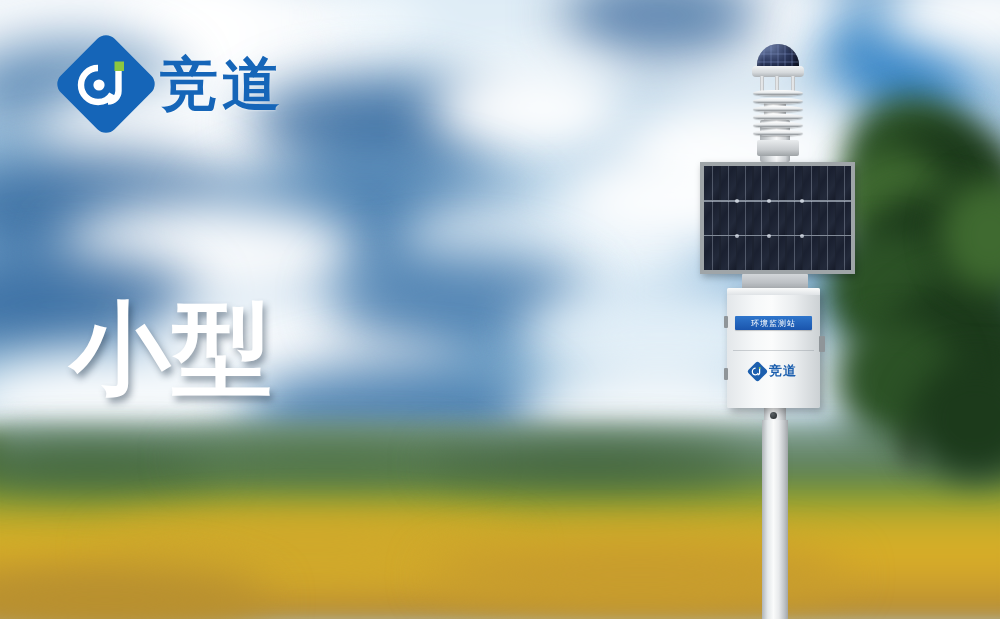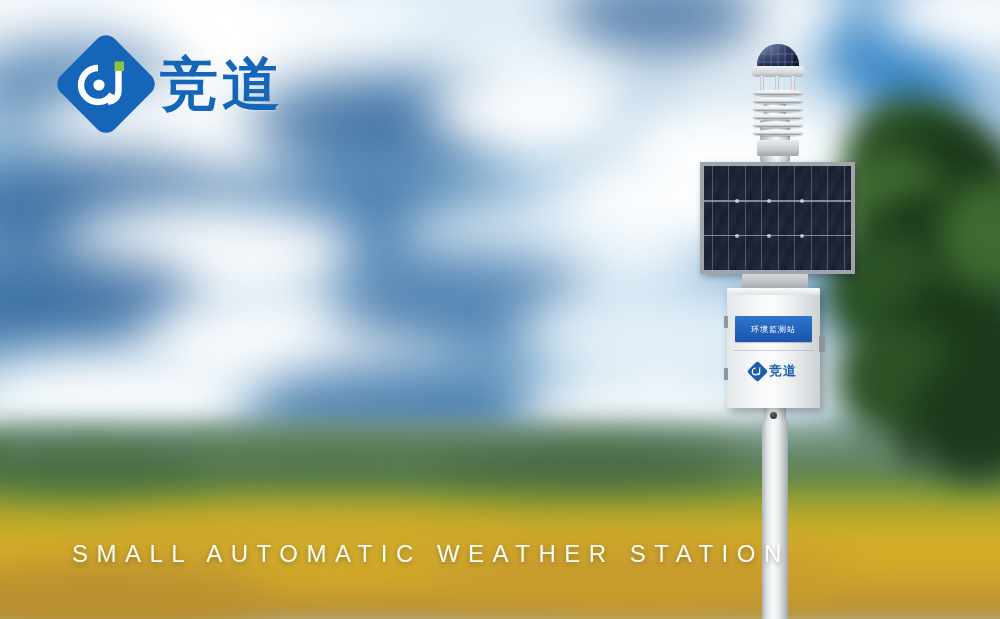--- a/index.html
+++ b/index.html
@@ -201,21 +201,21 @@
     background:linear-gradient(to right,#e3e7ea 0%,#f6f8f9 30%,#fbfcfc 48%,#eaedef 72%,#ccd1d4 100%);
     box-shadow:3px 4px 9px rgba(0,0,0,0.3);
     border-radius:2px;
   }
   .box-lid{
     position:absolute; left:0; right:0; top:0; height:7px;
     background:linear-gradient(to bottom,#fafbfb,#dfe3e6);
     border-radius:2px 2px 0 0;
   }
   .box-label{
-    position:absolute; left:8px; top:28px; width:77px; height:26px;
+    position:absolute; left:8px; top:28px; width:77px; height:14px;
     background:linear-gradient(to bottom,#2f76cc,#1a55ad);
     color:#fff; font-size:8px; letter-spacing:1px;
     display:flex; align-items:center; justify-content:center;
     font-family:"DejaVu Sans","Liberation Sans",sans-serif;
     border-radius:1px;
     box-shadow:0 1px 1px rgba(0,0,0,0.2);
   }
   .box-brand{
     position:absolute; left:0; right:0; top:74px;
     display:flex; align-items:center; justify-content:center; gap:4px;
@@ -416,17 +416,17 @@
         <path d="M30 22 A16 16 0 1 0 30 56 A16 16 0 0 0 44 48" fill="none" stroke="#ffffff" stroke-width="6.4" stroke-linecap="butt"></path>
         <path d="M50.5 21 L50.5 45 A10.5 10.5 0 0 1 40 55.5" fill="none" stroke="#ffffff" stroke-width="6.4" stroke-linecap="butt"></path>
         <circle cx="31" cy="39" r="5.6" fill="#ffffff"></circle>
         <rect x="46.5" y="15.5" width="9.5" height="9.5" fill="#8CC63F"></rect>
       </svg>
     </div>
     <div class="logo-text">竞道</div>
   </div>
 
   <div class="headline">
-  </div>
-
-  <div class="subtitle">SMALL AUTOMATIC WEATHER STATION</div>
+    <div class="hl-1">小型</div>
+  </div>
+
 
 </div>
 
 </body></html>

